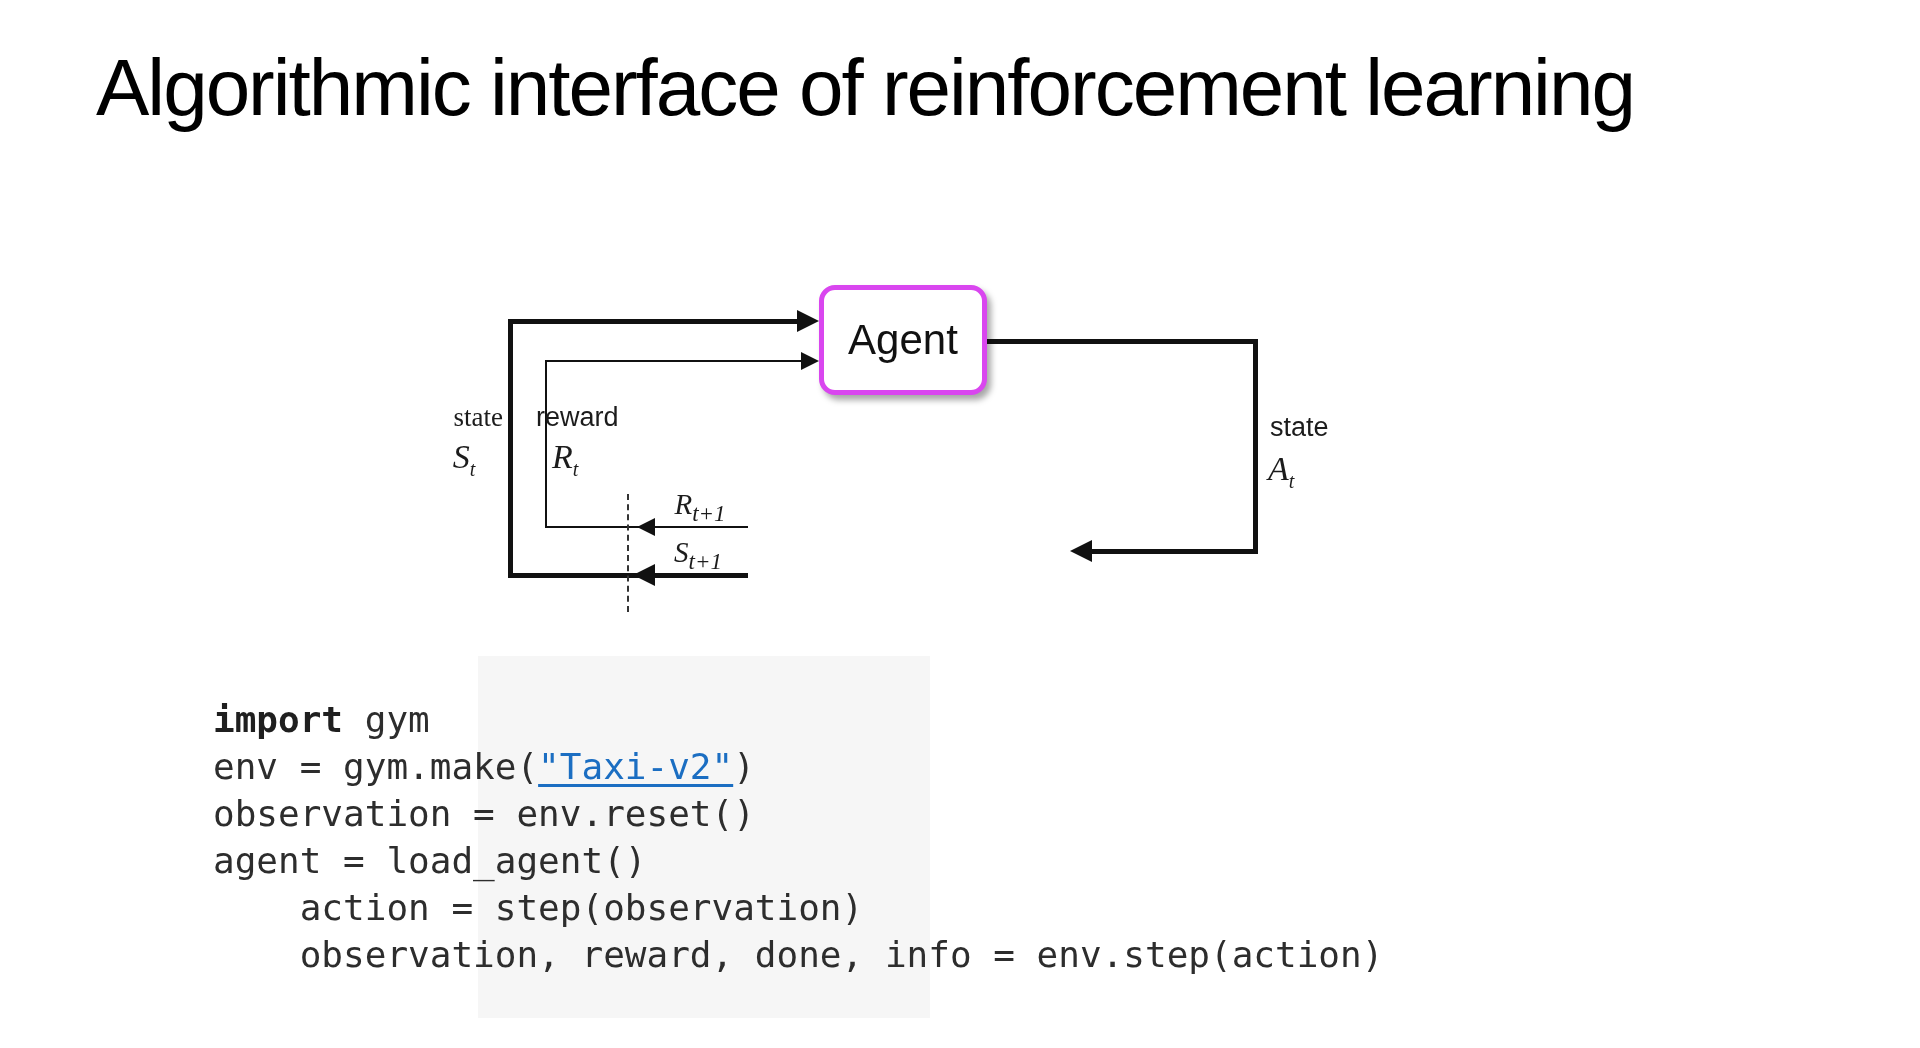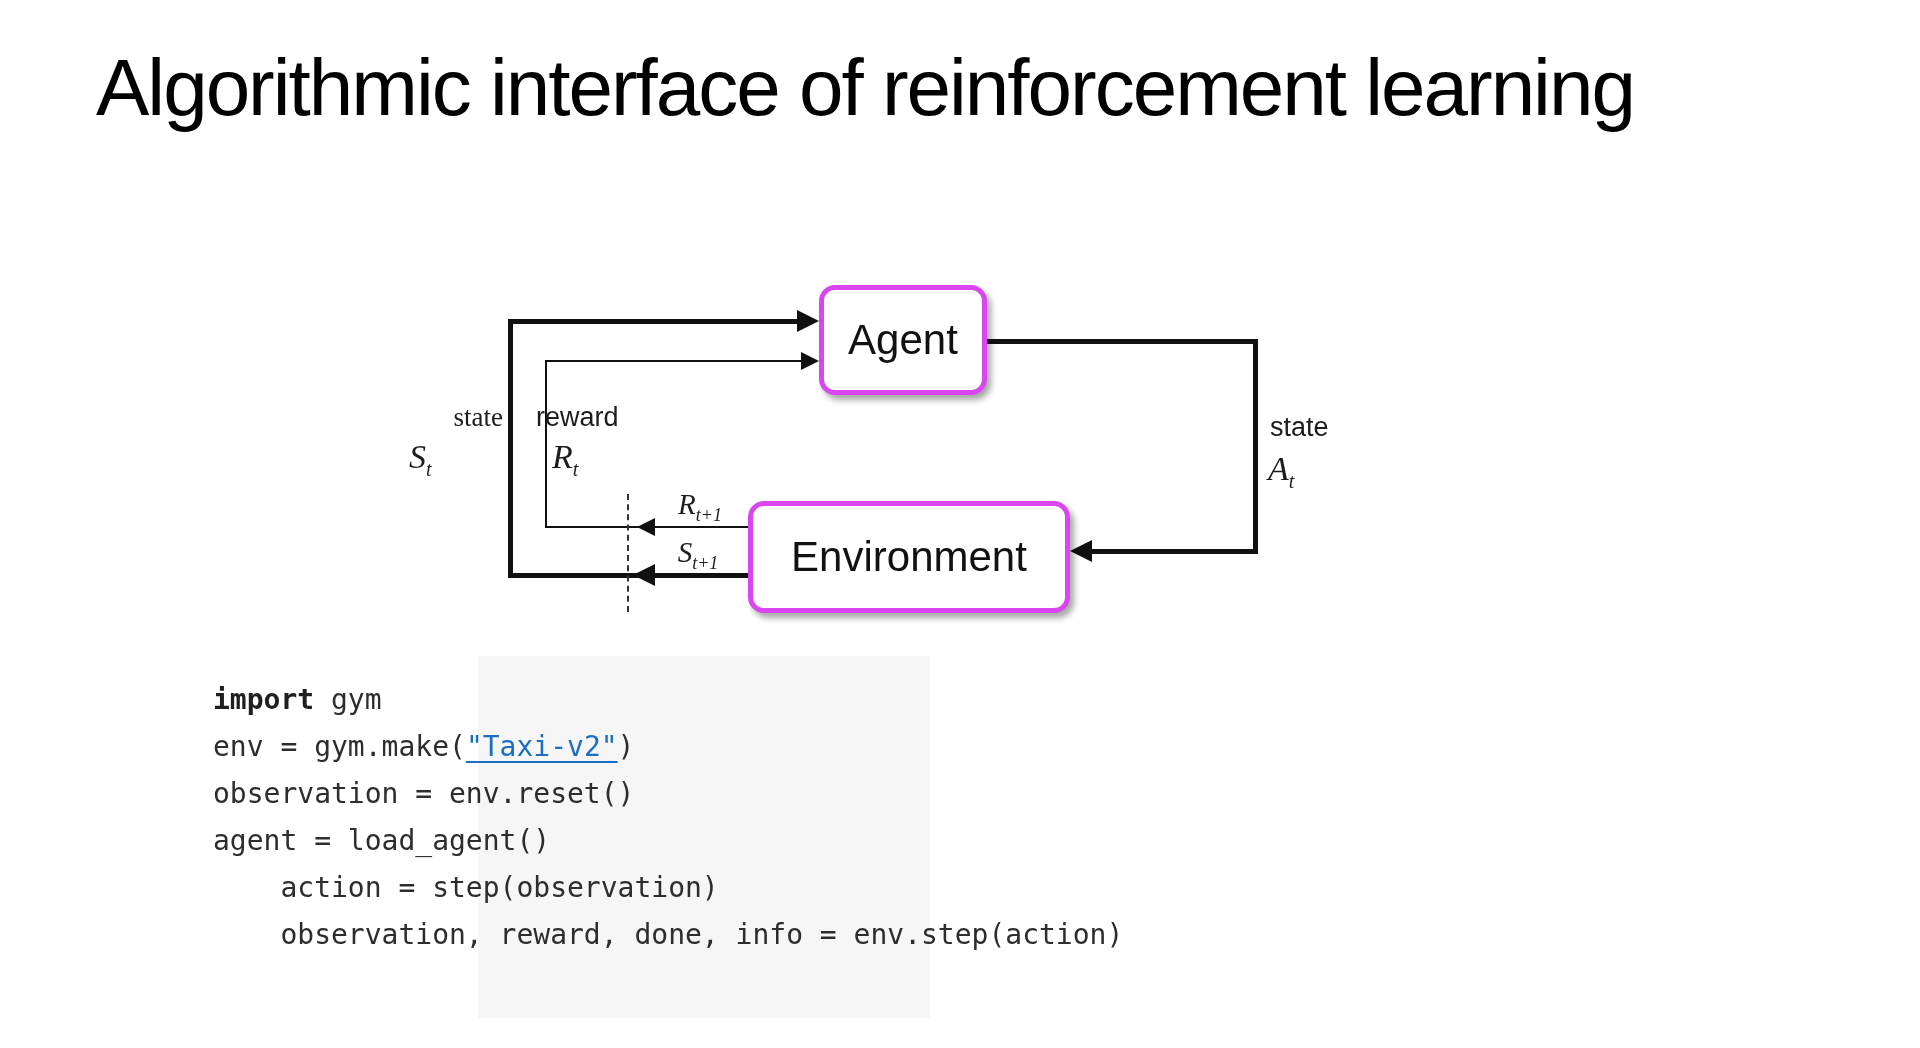--- a/index.html
+++ b/index.html
@@ -38,28 +38,28 @@
   .arrow.right-thick{border-top:11px solid transparent;border-bottom:11px solid transparent;border-left:22px solid #111;}
   .arrow.right-thin {border-top:9px solid transparent;border-bottom:9px solid transparent;border-left:18px solid #111;}
   .arrow.left-thick {border-top:11px solid transparent;border-bottom:11px solid transparent;border-right:22px solid #111;}
   .arrow.left-thin  {border-top:9px solid transparent;border-bottom:9px solid transparent;border-right:18px solid #111;}
 
   .wlabel{position:absolute;font-size:27px;color:#1c1c1c;font-family:"Liberation Sans",sans-serif;}
   .mlabel{position:absolute;font-family:"Liberation Serif",serif;color:#1c1c1c;font-size:34px;}
   .mlabel em{font-style:italic;font-weight:400;}
   .mlabel sub{font-size:20px;font-style:italic;}
   .mlabel.small{font-size:29px;}
-  .mlabel.small sub{font-size:18px;}
+  .mlabel.small sub{font-size:23px;}
 
   
   .code-backdrop{position:absolute;left:478px;top:656px;width:452px;height:362px;background:#f6f6f6;}
   .code{
-    position:absolute;left:213px;top:676px;
+    position:absolute;left:213px;top:696px;
     font-family:"DejaVu Sans Mono","Liberation Mono",monospace;
-    font-size:28px;line-height:47px;color:var(--code-plain);
+    font-size:36px;line-height:47px;color:var(--code-plain);
   }
   .code-line{white-space:pre;}
   .tok-pl{color:var(--code-plain);}
   .tok-kw{color:var(--code-kw);font-weight:bold;}
   .tok-link{color:var(--link-blue);text-decoration:underline;text-underline-offset:5px;cursor:pointer;}
   .tok-num{color:var(--num-teal);}
 </style>
 </head>
 <body>
 
@@ -87,26 +87,23 @@
     <div class="hline" style="left:987px;top:339px;width:271px;height:5px;"></div>
     <div class="vline" style="left:1253px;top:339px;width:5px;height:215px;"></div>
     <div class="hline" style="left:1090px;top:549px;width:168px;height:5px;"></div>
     <div class="arrow left-thick" style="left:1070px;top:540px;"></div>
 
     <div class="dashedline" style="left:627px;top:494px;height:118px;"></div>
 
     <div class="box box-agent">
       <span>Agent</span>
     </div>
-    <div class="box box-env">
-      <span>Environment</span>
-    </div>
 
     <div class="wlabel" style="left:425px;top:402px;width:78px;text-align:right;font-family:Liberation Serif, serif;">state</div>
-    <div class="mlabel" style="left:409px;top:438px;width:78px;">
+    <div class="mlabel" style="left:425px;top:438px;width:78px;text-align:center;">
       <em>S</em><sub>t</sub>
     </div>
 
     <div class="wlabel" style="left:536px;top:402px;">reward</div>
     <div class="mlabel" style="left:552px;top:438px;">
       <em>R</em><sub>t</sub>
     </div>
 
     <div class="wlabel" style="left:1270px;top:412px;">state</div>
     <div class="mlabel" style="left:1268px;top:450px;">

